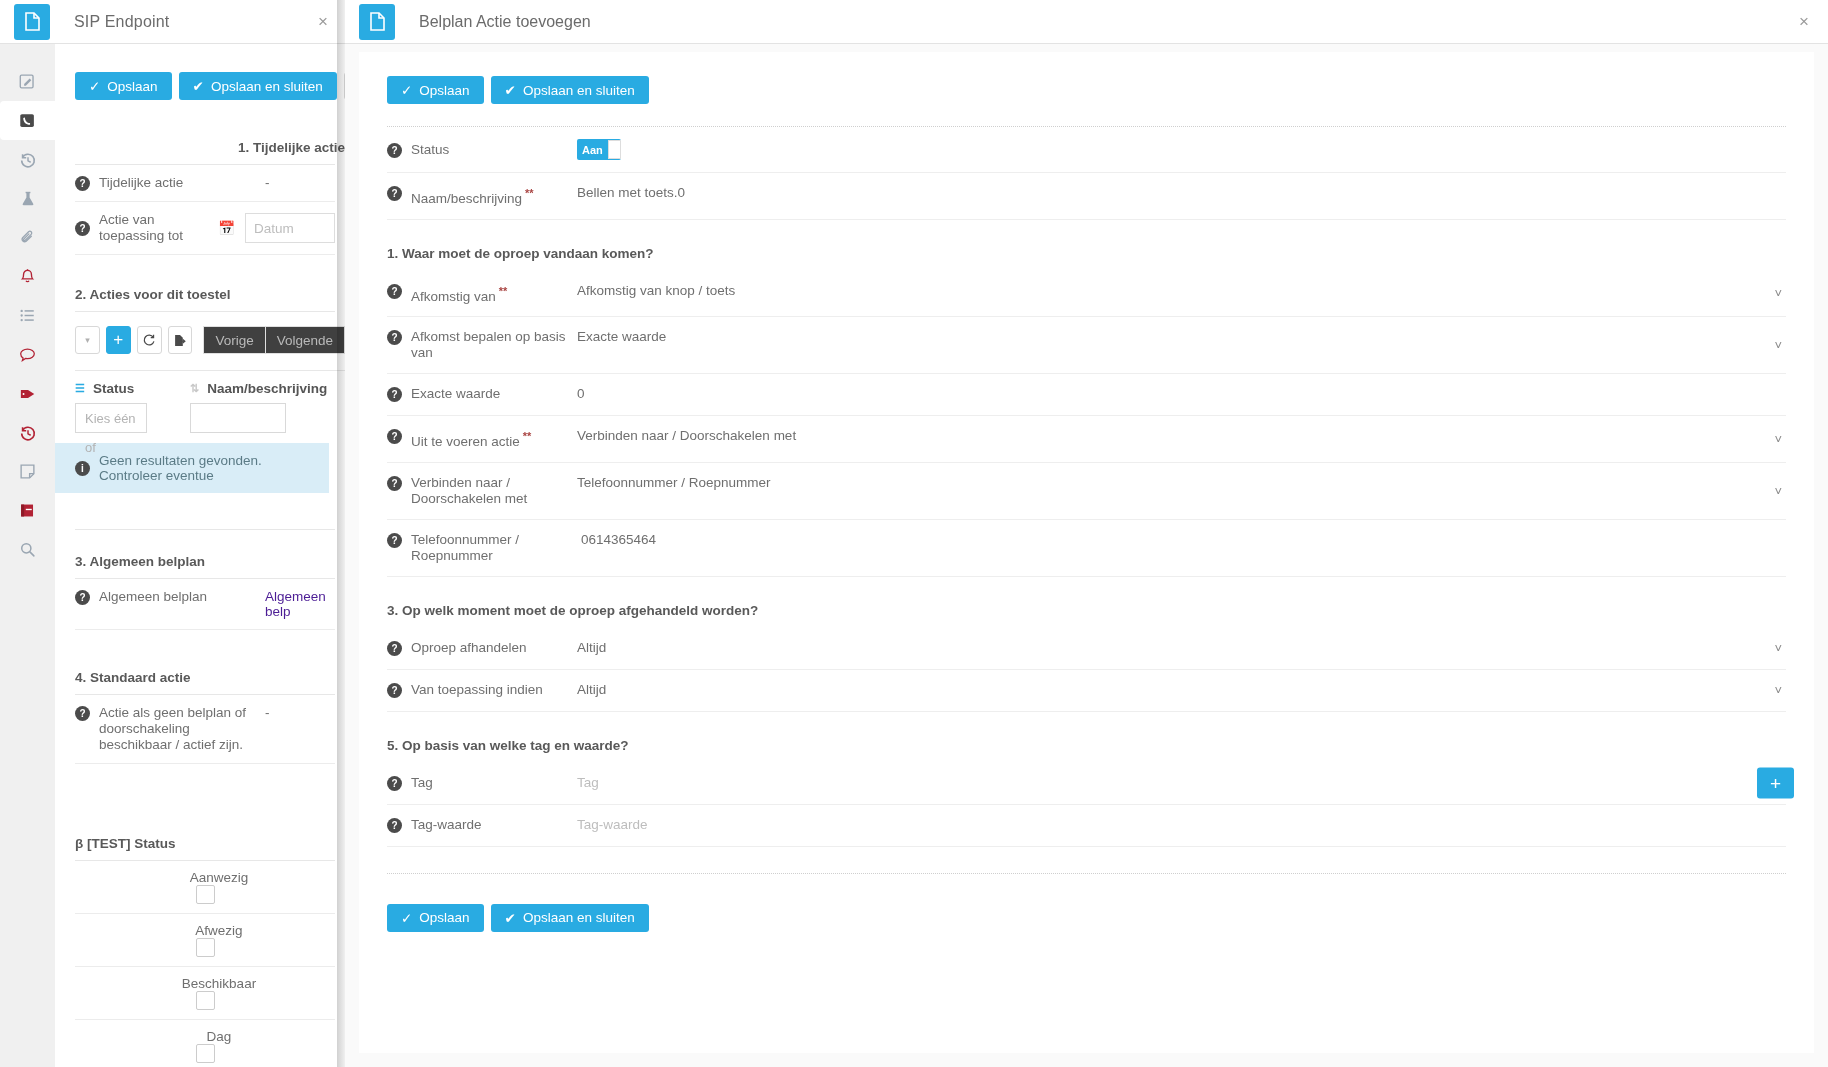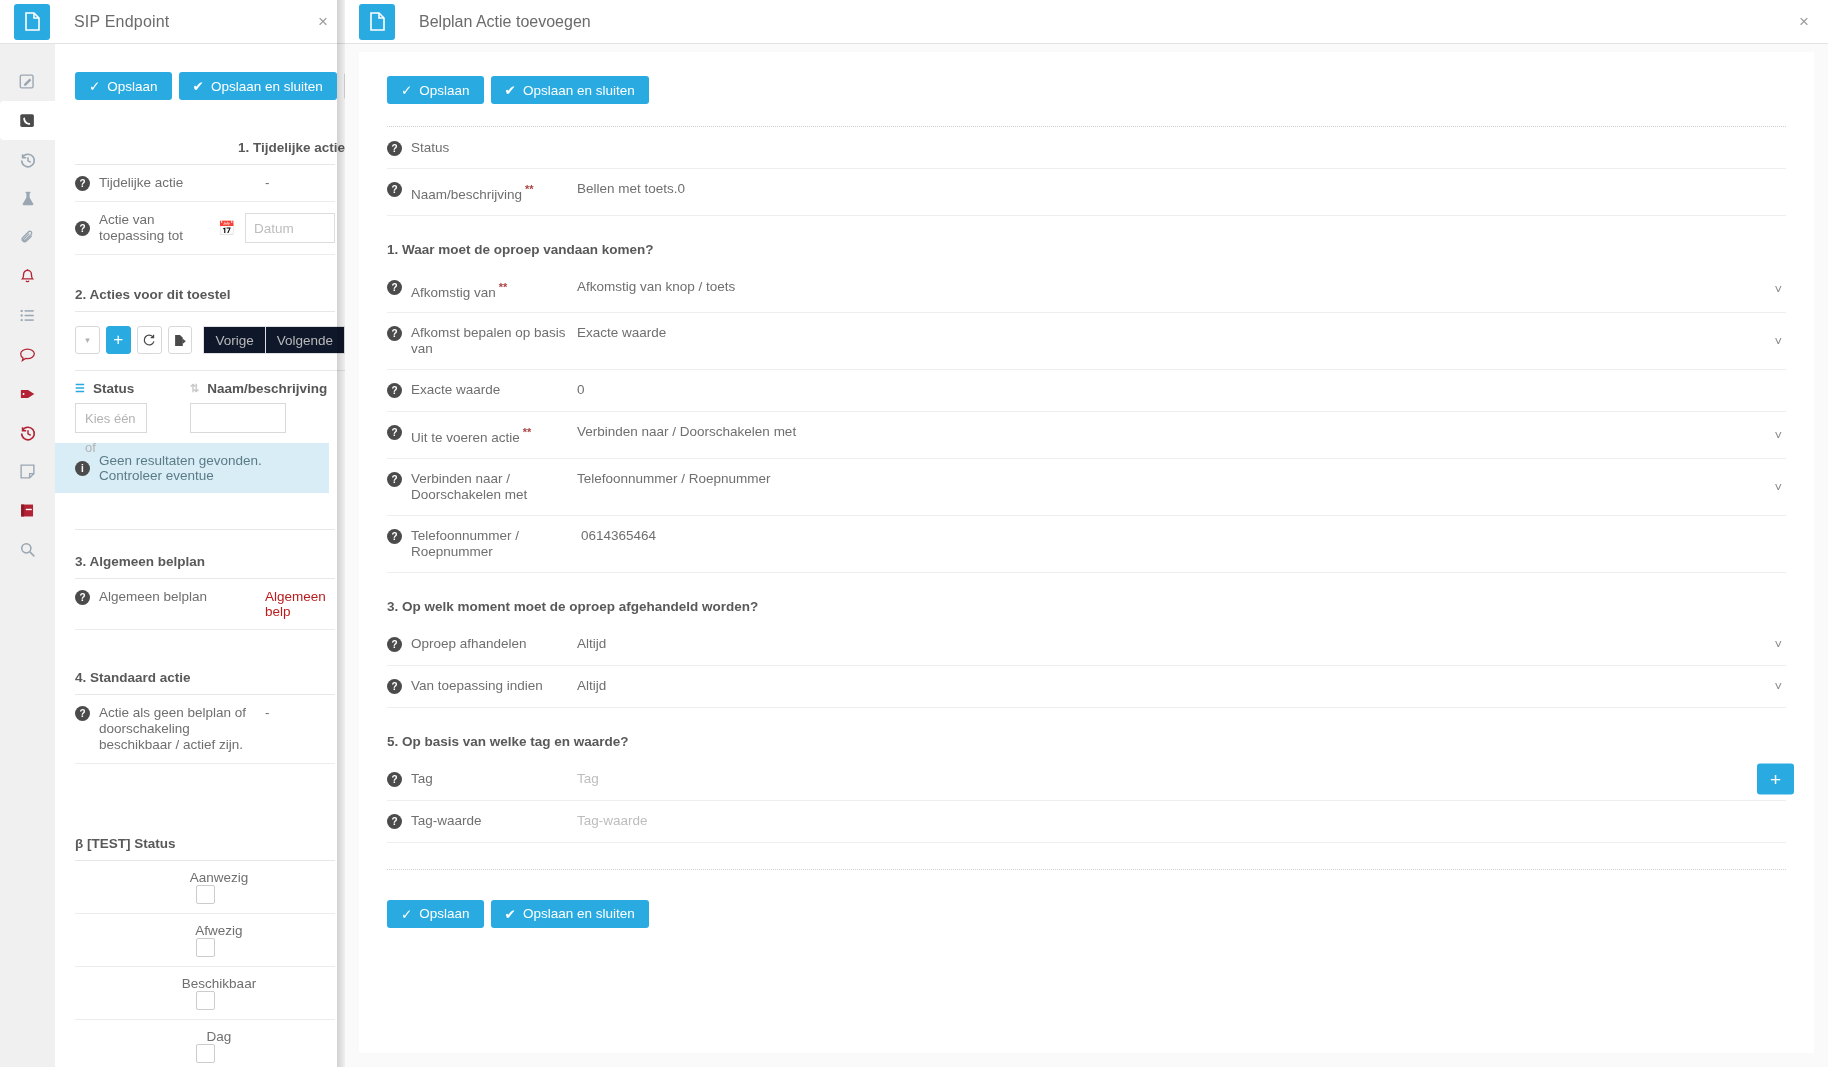--- a/index.html
+++ b/index.html
@@ -71,40 +71,40 @@
     border-bottom:1px solid #ececec; width:260px; min-height:36px;
   }
   .qmark {
     flex:0 0 auto; width:15px; height:15px; border-radius:50%;
     background:#4b4b4b; color:#fff; font-size:10px; font-weight:bold;
     display:flex; align-items:center; justify-content:center; margin-top:1px;
     cursor:pointer;
   }
   .flabel { font-size:13.5px; color:#6f6f6f; flex:1; line-height:16px; }
   .fval { font-size:13.5px; color:#6f6f6f; width:70px; }
-  .fval.placeholder { color:#b91c1c; }
+  .fval.placeholder { color:#4c1d95; }
 
   .cal-ico { color:#5a5a5a; font-size:14px; }
   .date-box {
     border:1px solid #ddd; height:30px; line-height:30px;
     padding:0 8px; color:#bdbdbd; font-size:13.5px; width:90px;
   }
 
   .tbl-toolbar { display:flex; gap:6px; align-items:center; margin:14px 0 0 0; }
   .tb-btn {
     width:28px; height:28px; border:1px solid #d8d8d8; background:#fff;
     display:flex; align-items:center; justify-content:center; cursor:pointer;
     border-radius:3px; color:#4a4a4a;
   }
   .tb-btn.blue { background:#29abe2; border-color:#29abe2; color:#fff; font-size:17px; }
   .tb-btn.caret { color:#b0b0b0; font-size:9px; }
   .pager { display:flex; margin-left:5px; }
   .pager span {
     border:1px solid #e0e0e0; height:28px; line-height:27px; padding:0 11px;
-    font-size:13.5px; color:#b9b9b9; background:#0f172a;
+    font-size:13.5px; color:#b9b9b9; background:#404040;
   }
 
   .tbl-head {
     display:flex; align-items:center; margin-top:16px; padding-top:10px;
     border-top:1px solid #e7e7e7;
   }
   .th { display:flex; align-items:center; gap:8px; font-size:13.5px; font-weight:bold; color:#555; }
   .sort-ico { color:#29abe2; font-size:11px; }
   .sort-ico.gray { color:#c8c8c8; }
   .filter-in {
@@ -491,20 +491,26 @@
           </div>
         </div>
 
         <div class="dotted"></div>
 
         <div class="mrow" style="align-items:center;">
           <div class="m-lab">
             <span class="qmark">?</span>
             <span class="m-lab-txt">Status</span>
           </div>
+          <div class="m-val">
+            <span class="toggle">
+              <span class="toggle-txt">Aan</span>
+              <span class="toggle-knob"></span>
+            </span>
+          </div>
         </div>
 
         <div class="mrow">
           <div class="m-lab">
             <span class="qmark">?</span>
             <span class="m-lab-txt">
               <span>Naam/beschrijving</span><span class="req">**</span>
             </span>
           </div>
           <div class="m-val">Bellen met toets.0</div>

